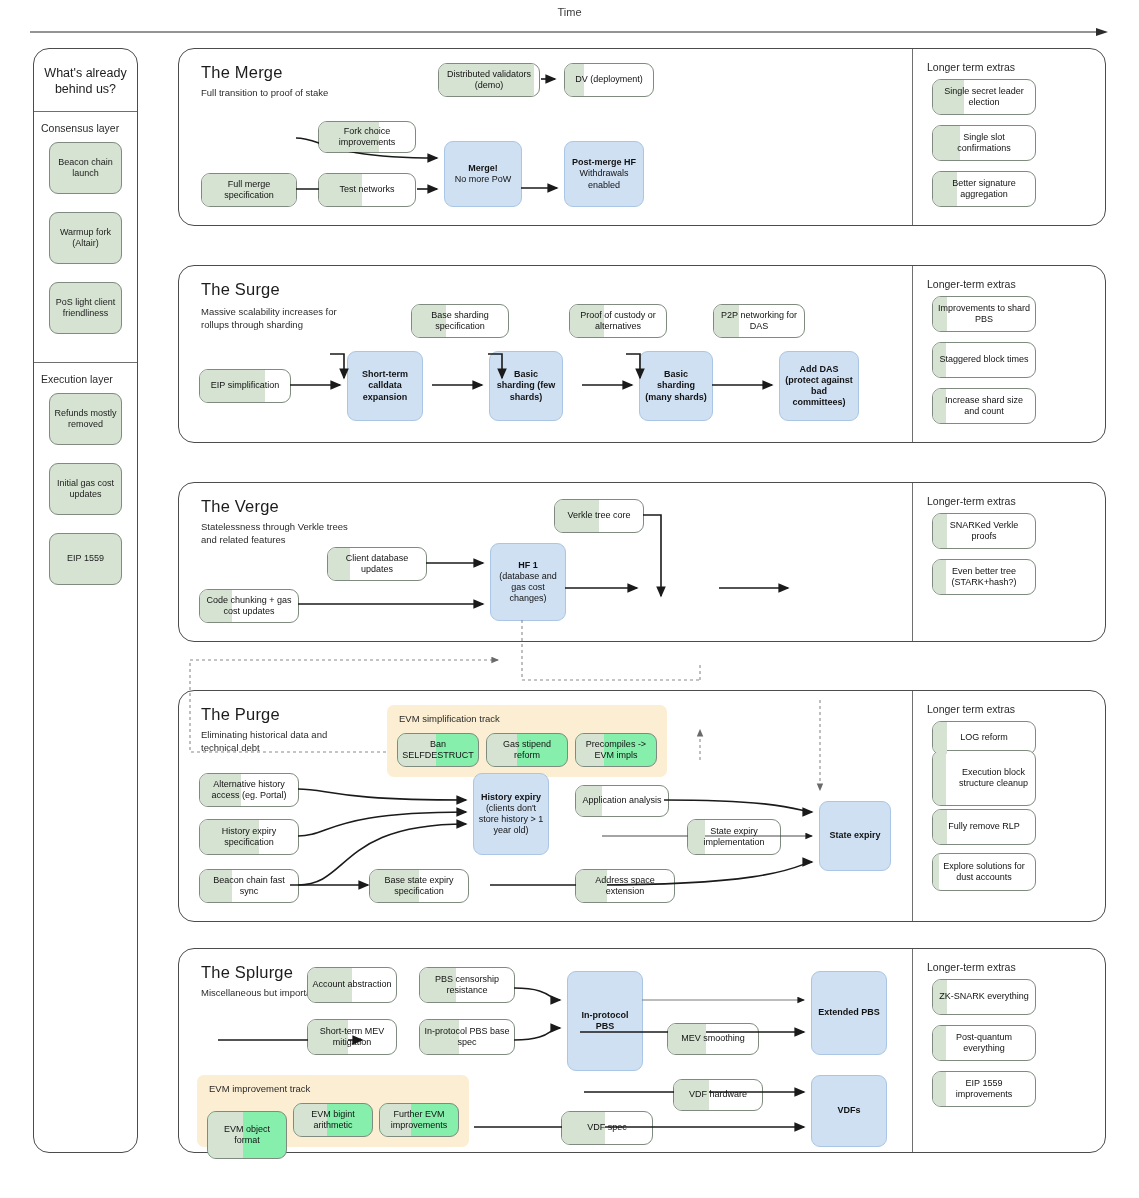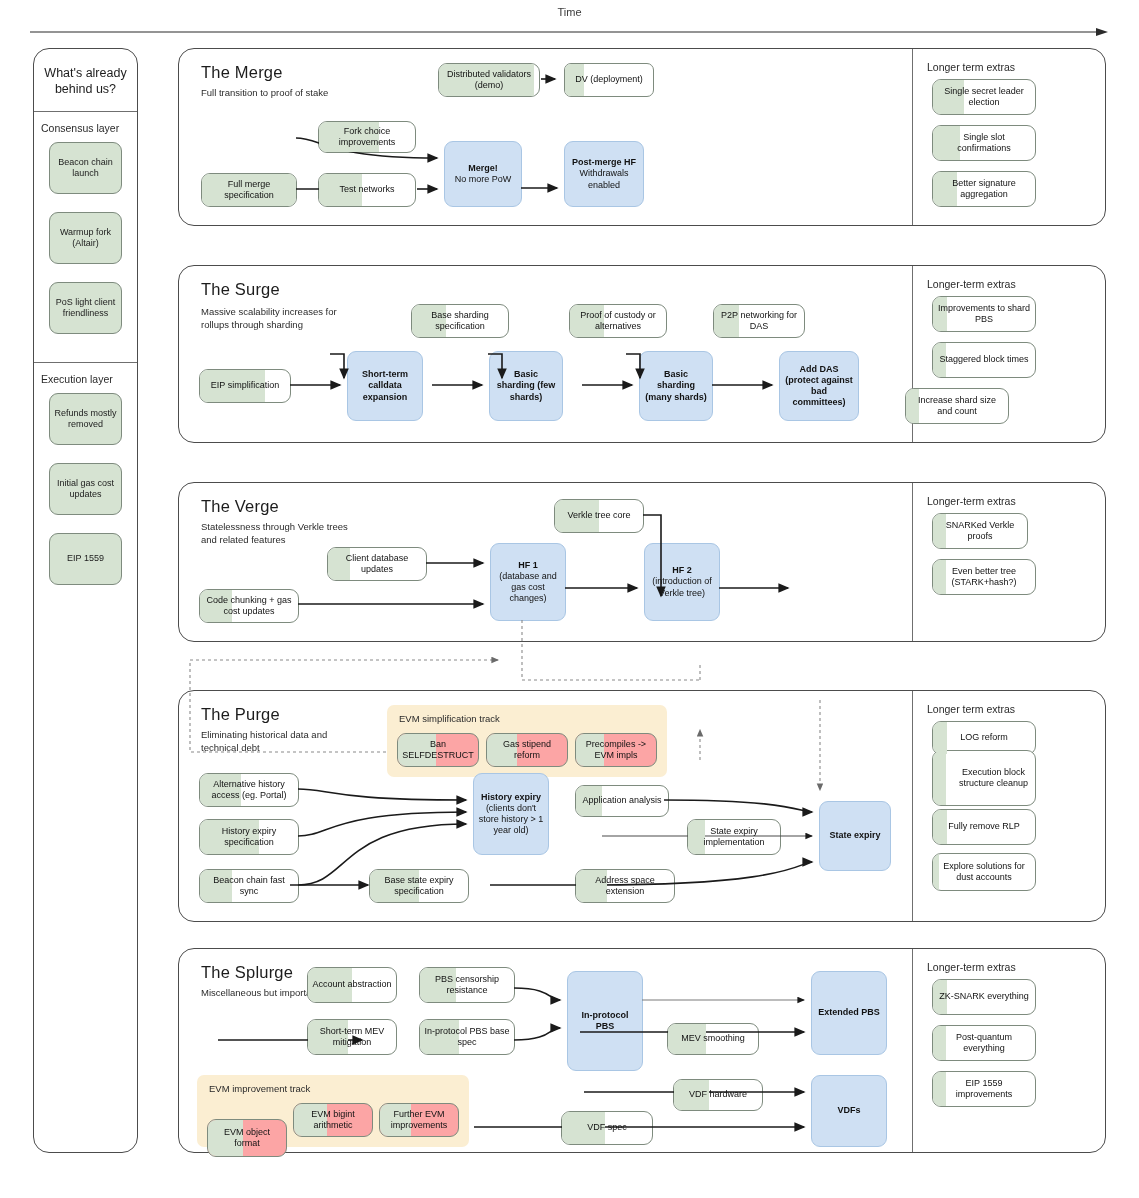--- a/index.html
+++ b/index.html
@@ -105,21 +105,21 @@
   .blue .sub { font-weight: normal; display: block; }
   
   .track {
     position: absolute;
     background: #fbeed2;
     border-radius: 7px;
   }
   .track-title {
     position: absolute; font-size: 9.5px; color: #2a2a2a;
   }
-  .track .node.green { background: #fca5a5; }
+  .track .node.green { background: #86efac; }
   
   #wires { position: absolute; left: 0; top: 0; width: 1139px; height: 1198px; pointer-events: none; }
 </style>
 </head>
 <body>
 
 <div id="page">
 
   <div id="time-axis">
     <div id="time-label">Time</div>
@@ -163,21 +163,21 @@
     </div>
     <div class="node green" style="left:753px; top:122px; width:104px; height:36px;">
       <span class="fill" style="width:24%"></span>
         <span class="lbl">Better signature aggregation</span>
     </div>
 
     <div class="node green" style="left:259px; top:14px; width:102px; height:34px;">
       <span class="fill" style="width:95%"></span>
         <span class="lbl">Distributed validators (demo)</span>
     </div>
-    <div class="node green" style="left:385px; top:14px; width:90px; height:34px;border-radius:7px;">
+    <div class="node green" style="left:385px; top:14px; width:90px; height:34px;">
       <span class="fill" style="width:22%"></span>
         <span class="lbl">DV (deployment)</span>
     </div>
     <div class="node green" style="left:139px; top:72px; width:98px; height:32px;">
       <span class="fill" style="width:62%"></span>
         <span class="lbl">Fork choice improvements</span>
     </div>
     <div class="node green" style="left:22px; top:124px; width:96px; height:34px;">
       <span class="fill" style="width:100%"></span>
         <span class="lbl">Full merge specification</span>
@@ -201,21 +201,21 @@
     <div class="extras-title" style="left:748px; top:12px;">Longer-term extras</div>
 
     <div class="node green" style="left:753px; top:30px; width:104px; height:36px;">
       <span class="fill" style="width:14%"></span>
         <span class="lbl">Improvements to shard PBS</span>
     </div>
     <div class="node green" style="left:753px; top:76px; width:104px; height:36px;">
       <span class="fill" style="width:13%"></span>
         <span class="lbl">Staggered block times</span>
     </div>
-    <div class="node green" style="left:726px; top:122px; width:104px; height:36px;">
+    <div class="node green" style="left:753px; top:122px; width:104px; height:36px;">
       <span class="fill" style="width:13%"></span>
         <span class="lbl">Increase shard size and count</span>
     </div>
 
     <div class="node green" style="left:232px; top:38px; width:98px; height:34px;">
       <span class="fill" style="width:35%"></span>
         <span class="lbl">Base sharding specification</span>
     </div>
     <div class="node green" style="left:390px; top:38px; width:98px; height:34px;">
       <span class="fill" style="width:35%"></span>
@@ -242,21 +242,21 @@
       <span class="lbl">Add DAS (protect against bad committees)</span>
     </div>
   </div>
 
   <div class="section" style="left:178px; top:482px; width:928px; height:160px;">
     <div class="section-title">The Verge</div>
     <div class="section-sub" style="top:38px;">Statelessness through Verkle trees and related features</div>
     <div class="extras-divider" style="left:733px;"></div>
     <div class="extras-title" style="left:748px; top:12px;">Longer-term extras</div>
 
-    <div class="node green" style="left:753px; top:30px; width:96px; height:36px;">
+    <div class="node green" style="left:753px; top:30px; width:104px; height:36px;">
       <span class="fill" style="width:14%"></span>
         <span class="lbl">SNARKed Verkle proofs</span>
     </div>
     <div class="node green" style="left:753px; top:76px; width:104px; height:36px;">
       <span class="fill" style="width:13%"></span>
         <span class="lbl">Even better tree (STARK+hash?)</span>
     </div>
 
     <div class="node green" style="left:375px; top:16px; width:90px; height:34px;">
       <span class="fill" style="width:50%"></span>
@@ -265,23 +265,20 @@
     <div class="node green" style="left:148px; top:64px; width:100px; height:34px;">
       <span class="fill" style="width:22%"></span>
         <span class="lbl">Client database updates</span>
     </div>
     <div class="node green" style="left:20px; top:106px; width:100px; height:34px;">
       <span class="fill" style="width:33%"></span>
         <span class="lbl">Code chunking + gas cost updates</span>
     </div>
     <div class="node blue" style="left:311px; top:60px; width:76px; height:78px;">
       <span class="lbl"><span>HF 1</span><span class="sub">(database and gas cost changes)</span></span>
-    </div>
-    <div class="node blue" style="left:465px; top:60px; width:76px; height:78px;">
-      <span class="lbl"><span>HF 2</span><span class="sub">(introduction of Verkle tree)</span></span>
     </div>
   </div>
 
   <div class="section" style="left:178px; top:690px; width:928px; height:232px;">
     <div class="section-title">The Purge</div>
     <div class="section-sub" style="top:38px;">Eliminating historical data and technical debt</div>
     <div class="extras-divider" style="left:733px;"></div>
     <div class="extras-title" style="left:748px; top:12px;">Longer term extras</div>
 
     <div class="node green" style="left:753px; top:30px; width:104px; height:34px;">
@@ -405,21 +402,21 @@
     </div>
     <div class="node blue" style="left:632px; top:22px; width:76px; height:84px;">
       <span class="lbl">Extended PBS</span>
     </div>
     <div class="node blue" style="left:632px; top:126px; width:76px; height:72px;">
       <span class="lbl">VDFs</span>
     </div>
 
     <div class="track" style="left:18px; top:126px; width:272px; height:72px;">
       <div class="track-title" style="left:12px; top:8px;">EVM improvement track</div>
-      <div class="node green" style="left:10px; top:44px; width:80px; height:38px;align-items:center;">
+      <div class="node green" style="left:10px; top:36px; width:80px; height:48px;align-items:center;">
         <span class="fill" style="width:45%"></span>
           <span class="lbl">EVM object format</span>
       </div>
       <div class="node green" style="left:96px; top:28px; width:80px; height:34px;">
         <span class="fill" style="width:42%"></span>
           <span class="lbl">EVM bigint arithmetic</span>
       </div>
       <div class="node green" style="left:182px; top:28px; width:80px; height:34px;">
         <span class="fill" style="width:40%"></span>
           <span class="lbl">Further EVM improvements</span>

